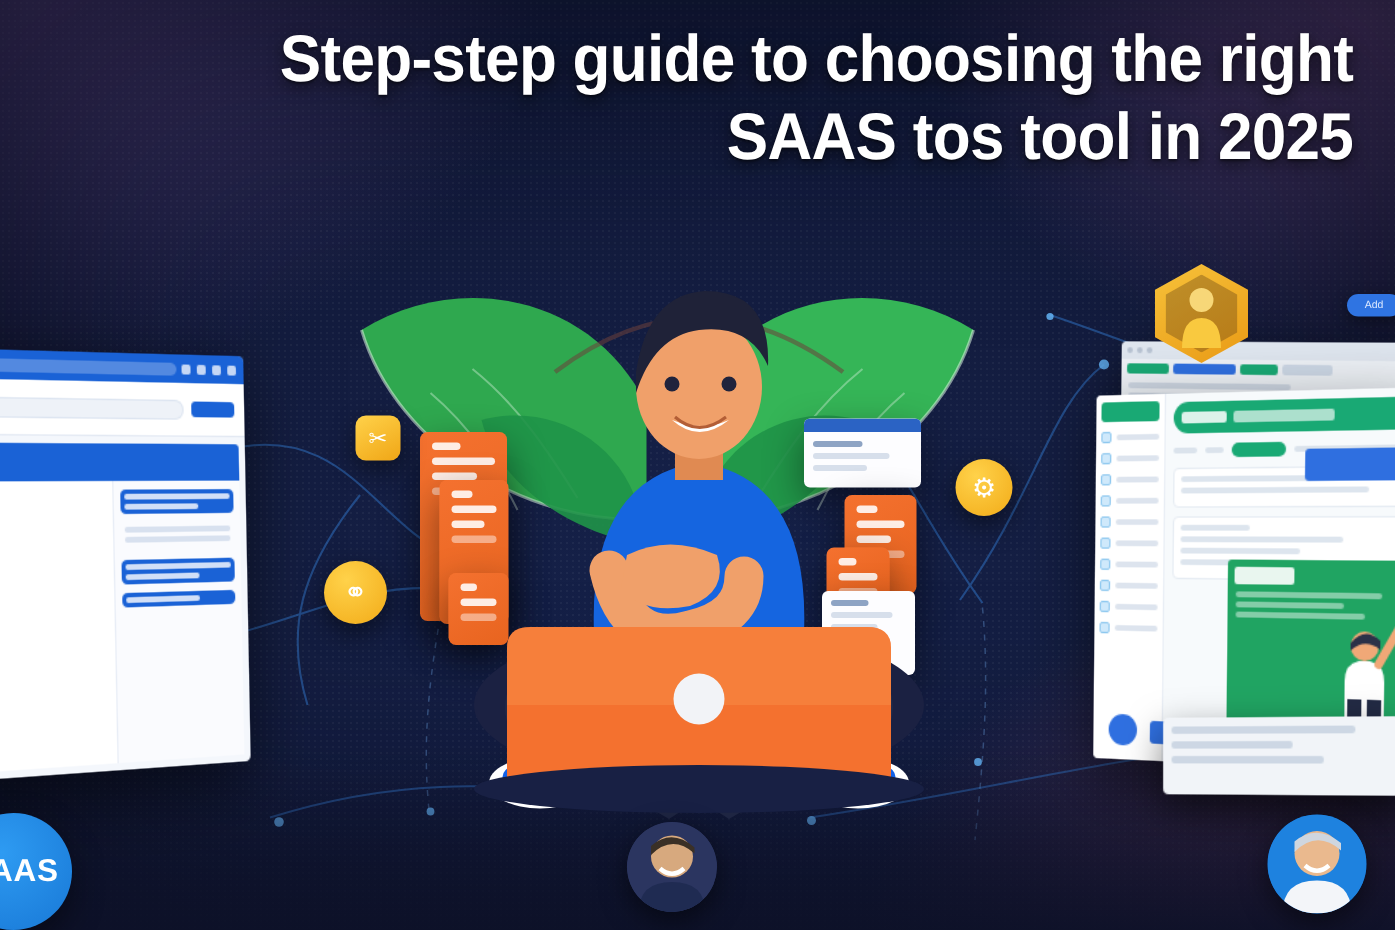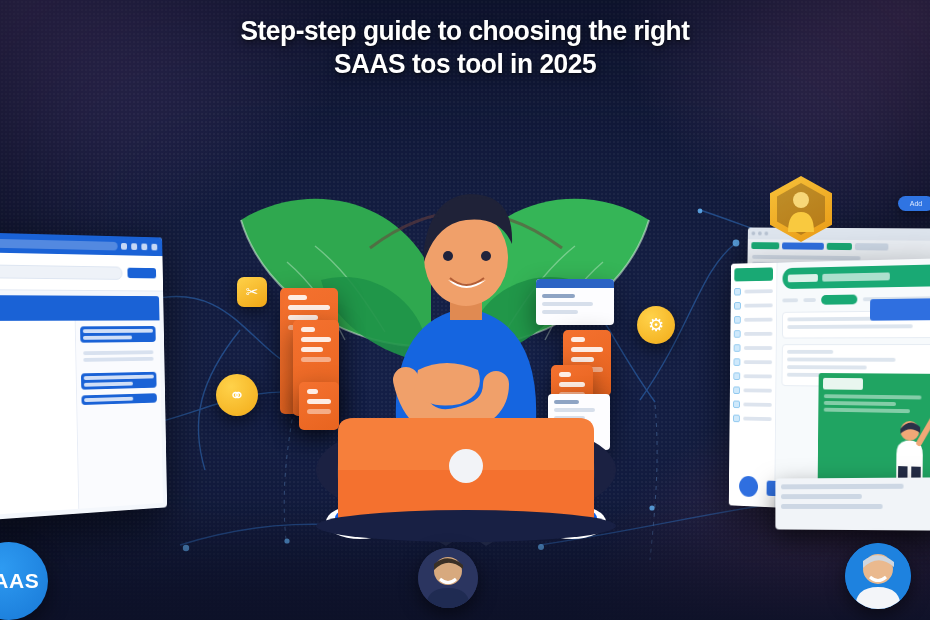--- a/index.html
+++ b/index.html
@@ -17,22 +17,22 @@
   
   .noise{
     position:absolute;inset:0;
     background-image:radial-gradient(rgba(255,255,255,.045) .8px, transparent .9px);
     background-size:4px 4px;pointer-events:none;
   }
   .vignette{position:absolute;inset:0;box-shadow:inset 0 0 160px 40px rgba(8,10,26,.62);pointer-events:none;}
 
   
   .title{
-    position:absolute;left:0;right:0;top:14px;text-align:center;z-index:40;
-    color:#fff;font-weight:bold;font-size:28px;line-height:1.18;
+    position:absolute;left:0;right:0;top:14px;text-align:right;z-index:40;
+    color:#fff;font-weight:bold;font-size:44px;line-height:1.18;
     letter-spacing:-.5px;
     text-shadow:0 3px 10px rgba(0,0,0,.55),0 1px 2px rgba(0,0,0,.5);
     font-stretch:condensed;
   }
   .title .l1{display:block;transform:scaleX(.94);}
   .title .l2{display:block;transform:scaleX(.94);}
 
   
   .web{position:absolute;inset:0;z-index:4;}
 

